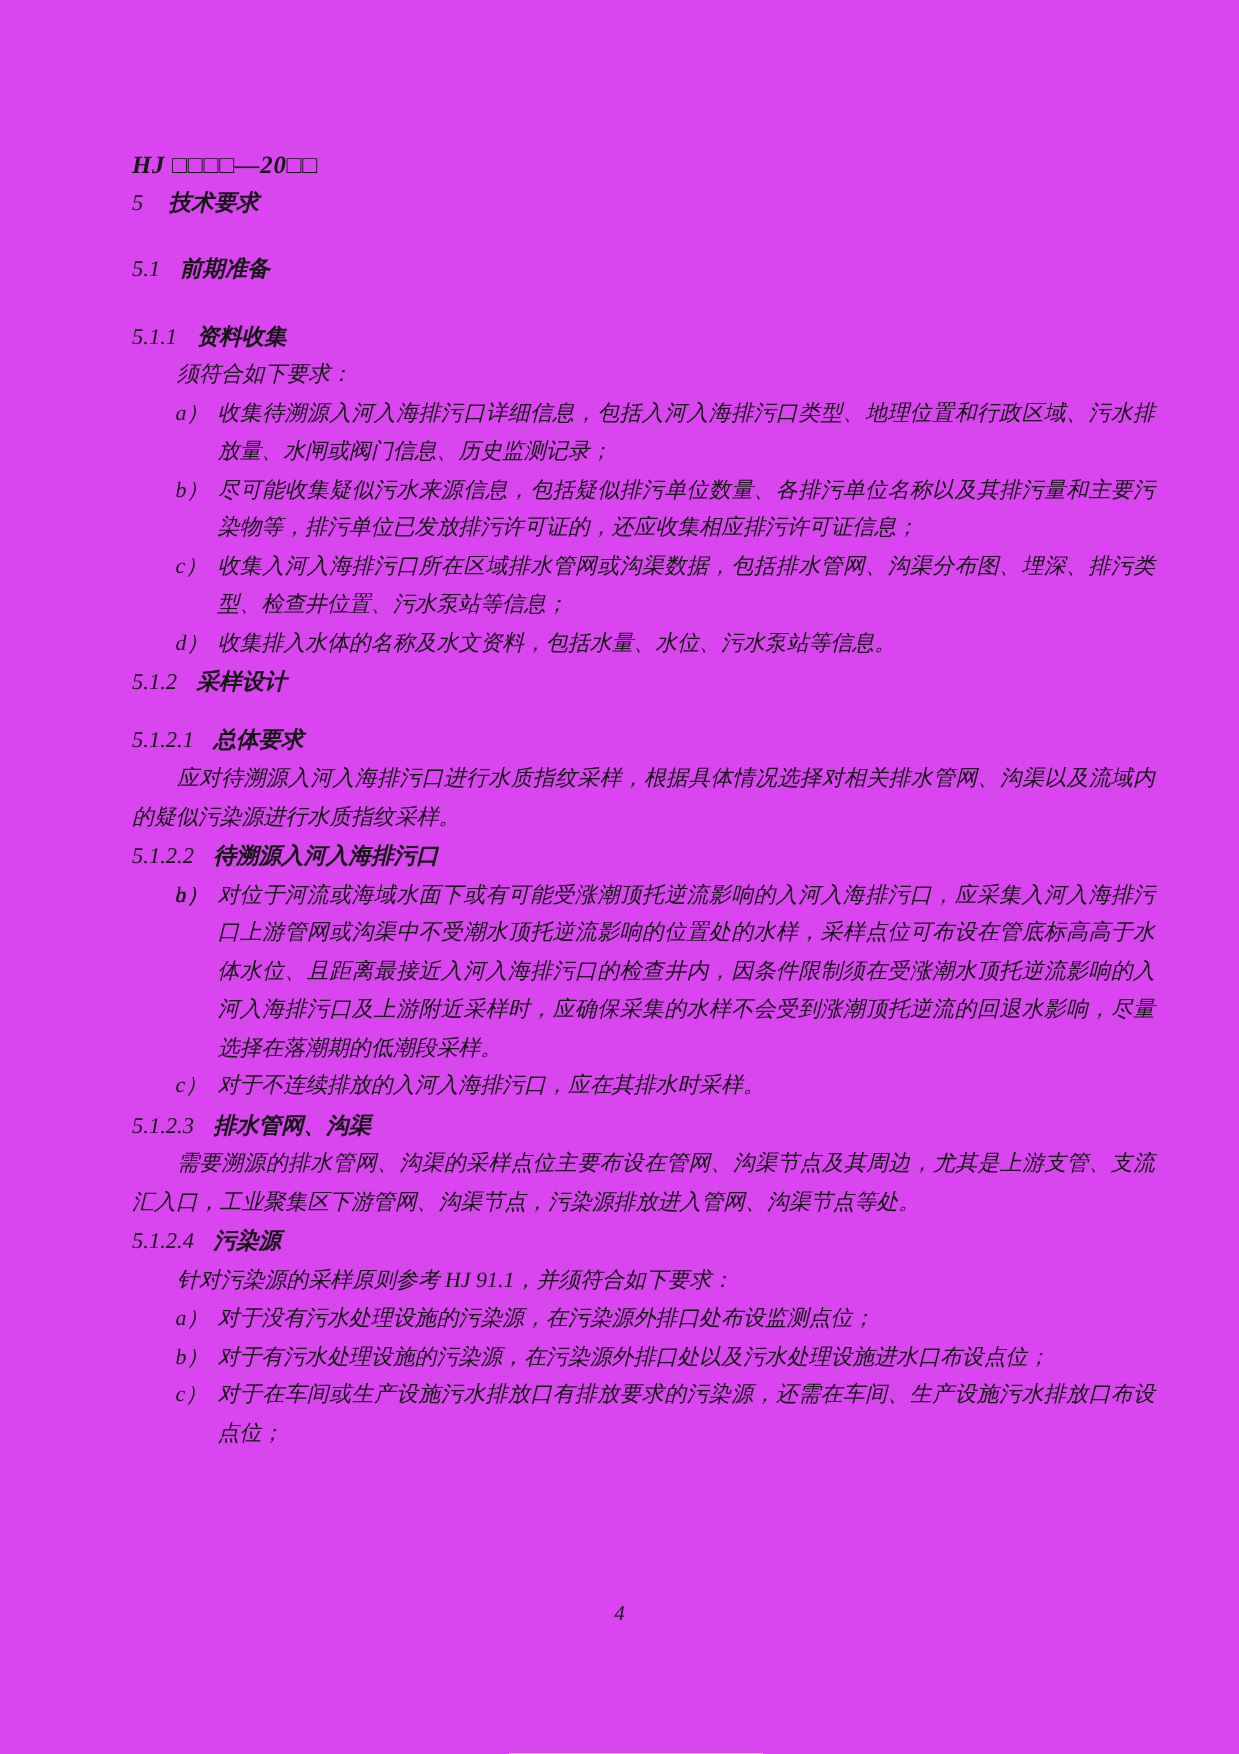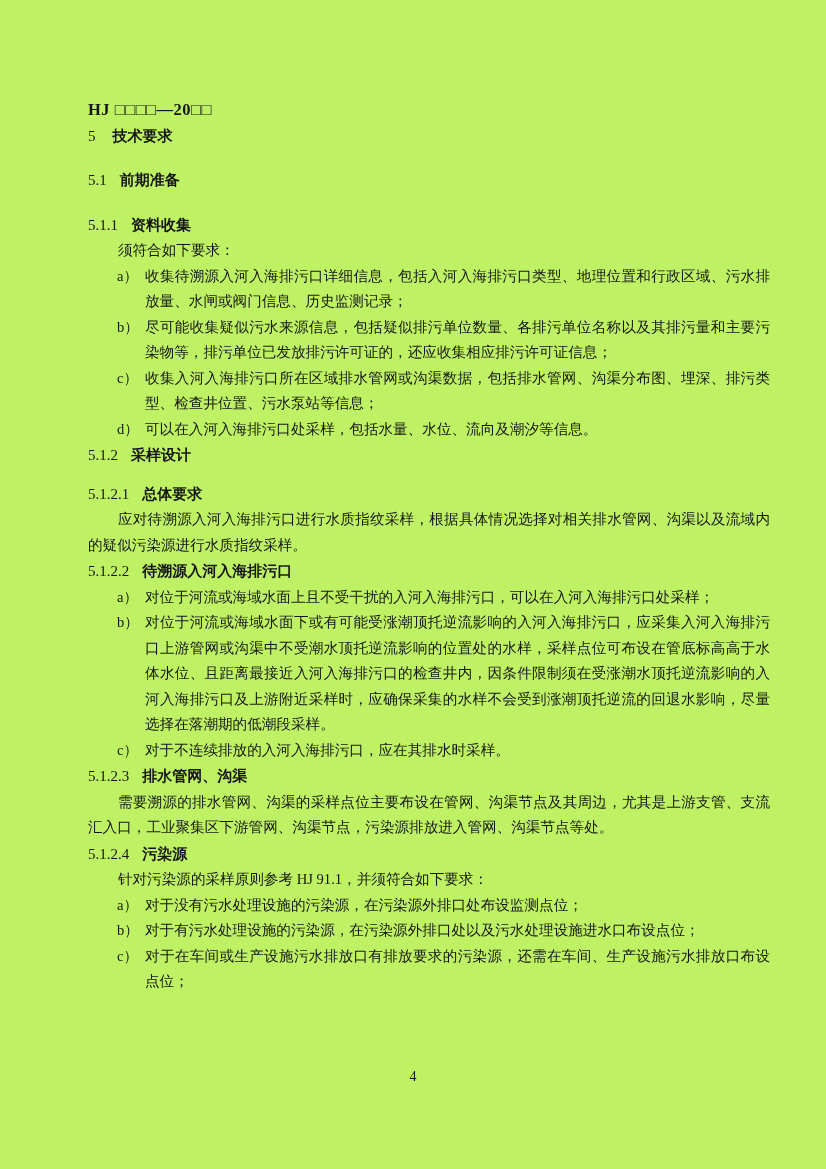--- a/index.html
+++ b/index.html
@@ -1,23 +1,24 @@
 <!DOCTYPE html>
 <html><head>
 <meta charset="utf-8">
 <style>
   html, body { margin: 0; padding: 0; background: #ffffff; }
   .page {
     position: relative;
     width: 826px;
     height: 1169px;
-    background: #bef264;
+    background: #d946ef;
     color: #161616;
     font-family: "Liberation Serif", "DejaVu Serif", serif;
     overflow: hidden;
+    font-style: italic;
   }
   .content {
     position: absolute;
     left: 88px;
     top: 97px;
     width: 682px;
     font-size: 14.6px;
     line-height: 25.5px;
   }
   .doc-code {
@@ -94,40 +95,40 @@
       <li>
         <span class="marker">a）</span><span>收集待溯源入河入海排污口详细信息，包括入河入海排污口类型、地理位置和行政区域、污水排放量、水闸或阀门信息、历史监测记录；</span>
       </li>
       <li>
         <span class="marker">b）</span><span>尽可能收集疑似污水来源信息，包括疑似排污单位数量、各排污单位名称以及其排污量和主要污染物等，排污单位已发放排污许可证的，还应收集相应排污许可证信息；</span>
       </li>
       <li>
         <span class="marker">c）</span><span>收集入河入海排污口所在区域排水管网或沟渠数据，包括排水管网、沟渠分布图、埋深、排污类型、检查井位置、污水泵站等信息；</span>
       </li>
       <li>
-        <span class="marker">d）</span><span>可以在入河入海排污口处采样，包括水量、水位、流向及潮汐等信息。</span>
+        <span class="marker">d）</span><span>收集排入水体的名称及水文资料，包括水量、水位、污水泵站等信息。</span>
       </li>
     </ul>
 
     <p class="h h3">
       <span class="num">5.1.2</span><span class="title">采样设计</span>
     </p>
 
     <p class="h h4 mt-h4">
       <span class="num">5.1.2.1</span><span class="title">总体要求</span>
     </p>
     <p class="body-p">应对待溯源入河入海排污口进行水质指纹采样，根据具体情况选择对相关排水管网、沟渠以及流域内的疑似污染源进行水质指纹采样。</p>
 
     <p class="h h4">
       <span class="num">5.1.2.2</span><span class="title">待溯源入河入海排污口</span>
     </p>
 
     <ul class="doc-list">
       <li>
-        <span class="marker">a）</span><span>对位于河流或海域水面上且不受干扰的入河入海排污口，可以在入河入海排污口处采样；</span>
+        <span class="marker">a）</span>
       </li>
       <li>
         <span class="marker">b）</span><span>对位于河流或海域水面下或有可能受涨潮顶托逆流影响的入河入海排污口，应采集入河入海排污口上游管网或沟渠中不受潮水顶托逆流影响的位置处的水样，采样点位可布设在管底标高高于水体水位、且距离最接近入河入海排污口的检查井内，因条件限制须在受涨潮水顶托逆流影响的入河入海排污口及上游附近采样时，应确保采集的水样不会受到涨潮顶托逆流的回退水影响，尽量选择在落潮期的低潮段采样。</span>
       </li>
       <li>
         <span class="marker">c）</span><span>对于不连续排放的入河入海排污口，应在其排水时采样。</span>
       </li>
     </ul>
 
     <p class="h h4">

